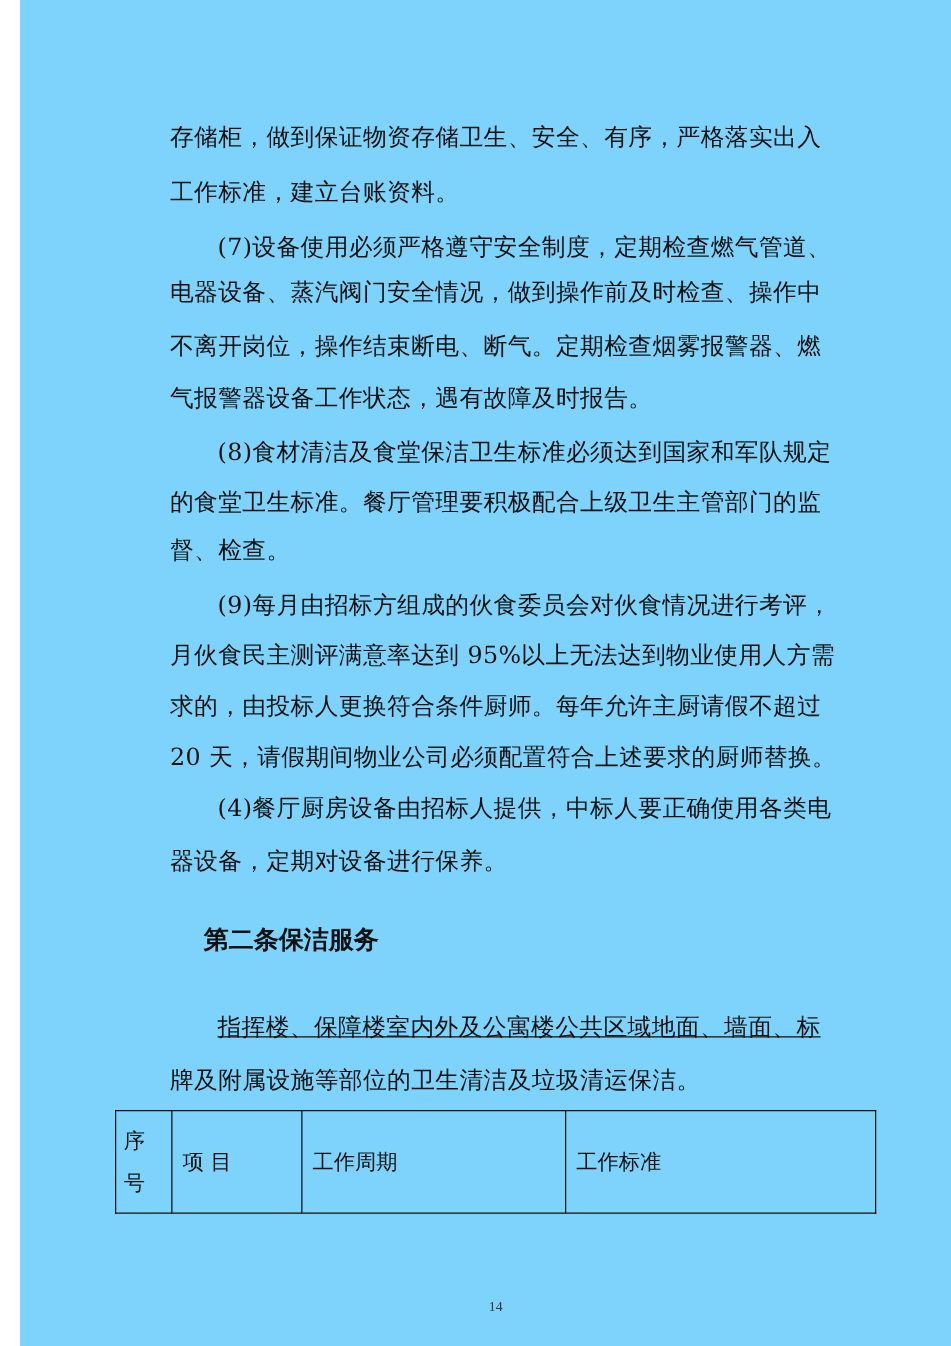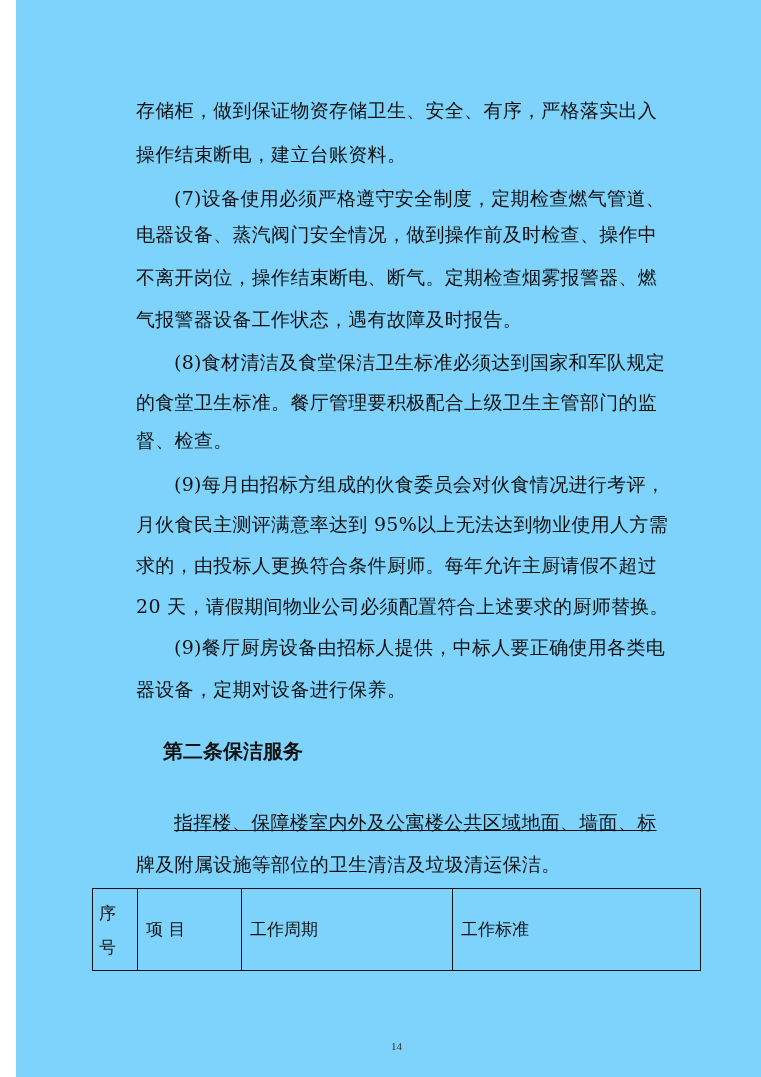--- a/index.html
+++ b/index.html
@@ -81,33 +81,33 @@
       color: #333333;
       font-family: Liberation Serif, serif;
     }
   </style>
 </head>
 <body>
 
 <div class="page">
 
   <div class="line" style="top:98px;">存储柜，做到保证物资存储卫生、安全、有序，严格落实出入</div>
-  <div class="line" style="top:142px;">操作结束断电，建立台账资料。</div>
+  <div class="line" style="top:142px;">工作标准，建立台账资料。</div>
   <div class="line indent" style="top:186px;">(7)设备使用必须严格遵守安全制度，定期检查燃气管道、</div>
   <div class="line" style="top:222px;">电器设备、蒸汽阀门安全情况，做到操作前及时检查、操作中</div>
   <div class="line" style="top:265px;">不离开岗位，操作结束断电、断气。定期检查烟雾报警器、燃</div>
   <div class="line" style="top:307px;">气报警器设备工作状态，遇有故障及时报告。</div>
   <div class="line indent" style="top:350px;">(8)食材清洁及食堂保洁卫生标准必须达到国家和军队规定</div>
   <div class="line" style="top:390px;">的食堂卫生标准。餐厅管理要积极配合上级卫生主管部门的监</div>
   <div class="line" style="top:428px;">督、检查。</div>
   <div class="line indent" style="top:472px;">(9)每月由招标方组成的伙食委员会对伙食情况进行考评，</div>
   <div class="line" style="top:512px;">月伙食民主测评满意率达到 95%以上无法达到物业使用人方需</div>
   <div class="line" style="top:553px;">求的，由投标人更换符合条件厨师。每年允许主厨请假不超过</div>
   <div class="line" style="top:594px;">20 天，请假期间物业公司必须配置符合上述要求的厨师替换。</div>
-  <div class="line indent" style="top:635px;">(9)餐厅厨房设备由招标人提供，中标人要正确使用各类电</div>
+  <div class="line indent" style="top:635px;">(4)餐厅厨房设备由招标人提供，中标人要正确使用各类电</div>
   <div class="line" style="top:677px;text-align:center;">器设备，定期对设备进行保养。</div>
 
   <div class="heading">第二条保洁服务</div>
 
   <div class="line indent" style="top:810px;text-decoration:underline;">指挥楼、保障楼室内外及公寓楼公共区域地面、墙面、标</div>
   <div class="line" style="top:852px;">牌及附属设施等部位的卫生清洁及垃圾清运保洁。</div>
 
   <table class="work-table">
     <tbody>
         <tr>

